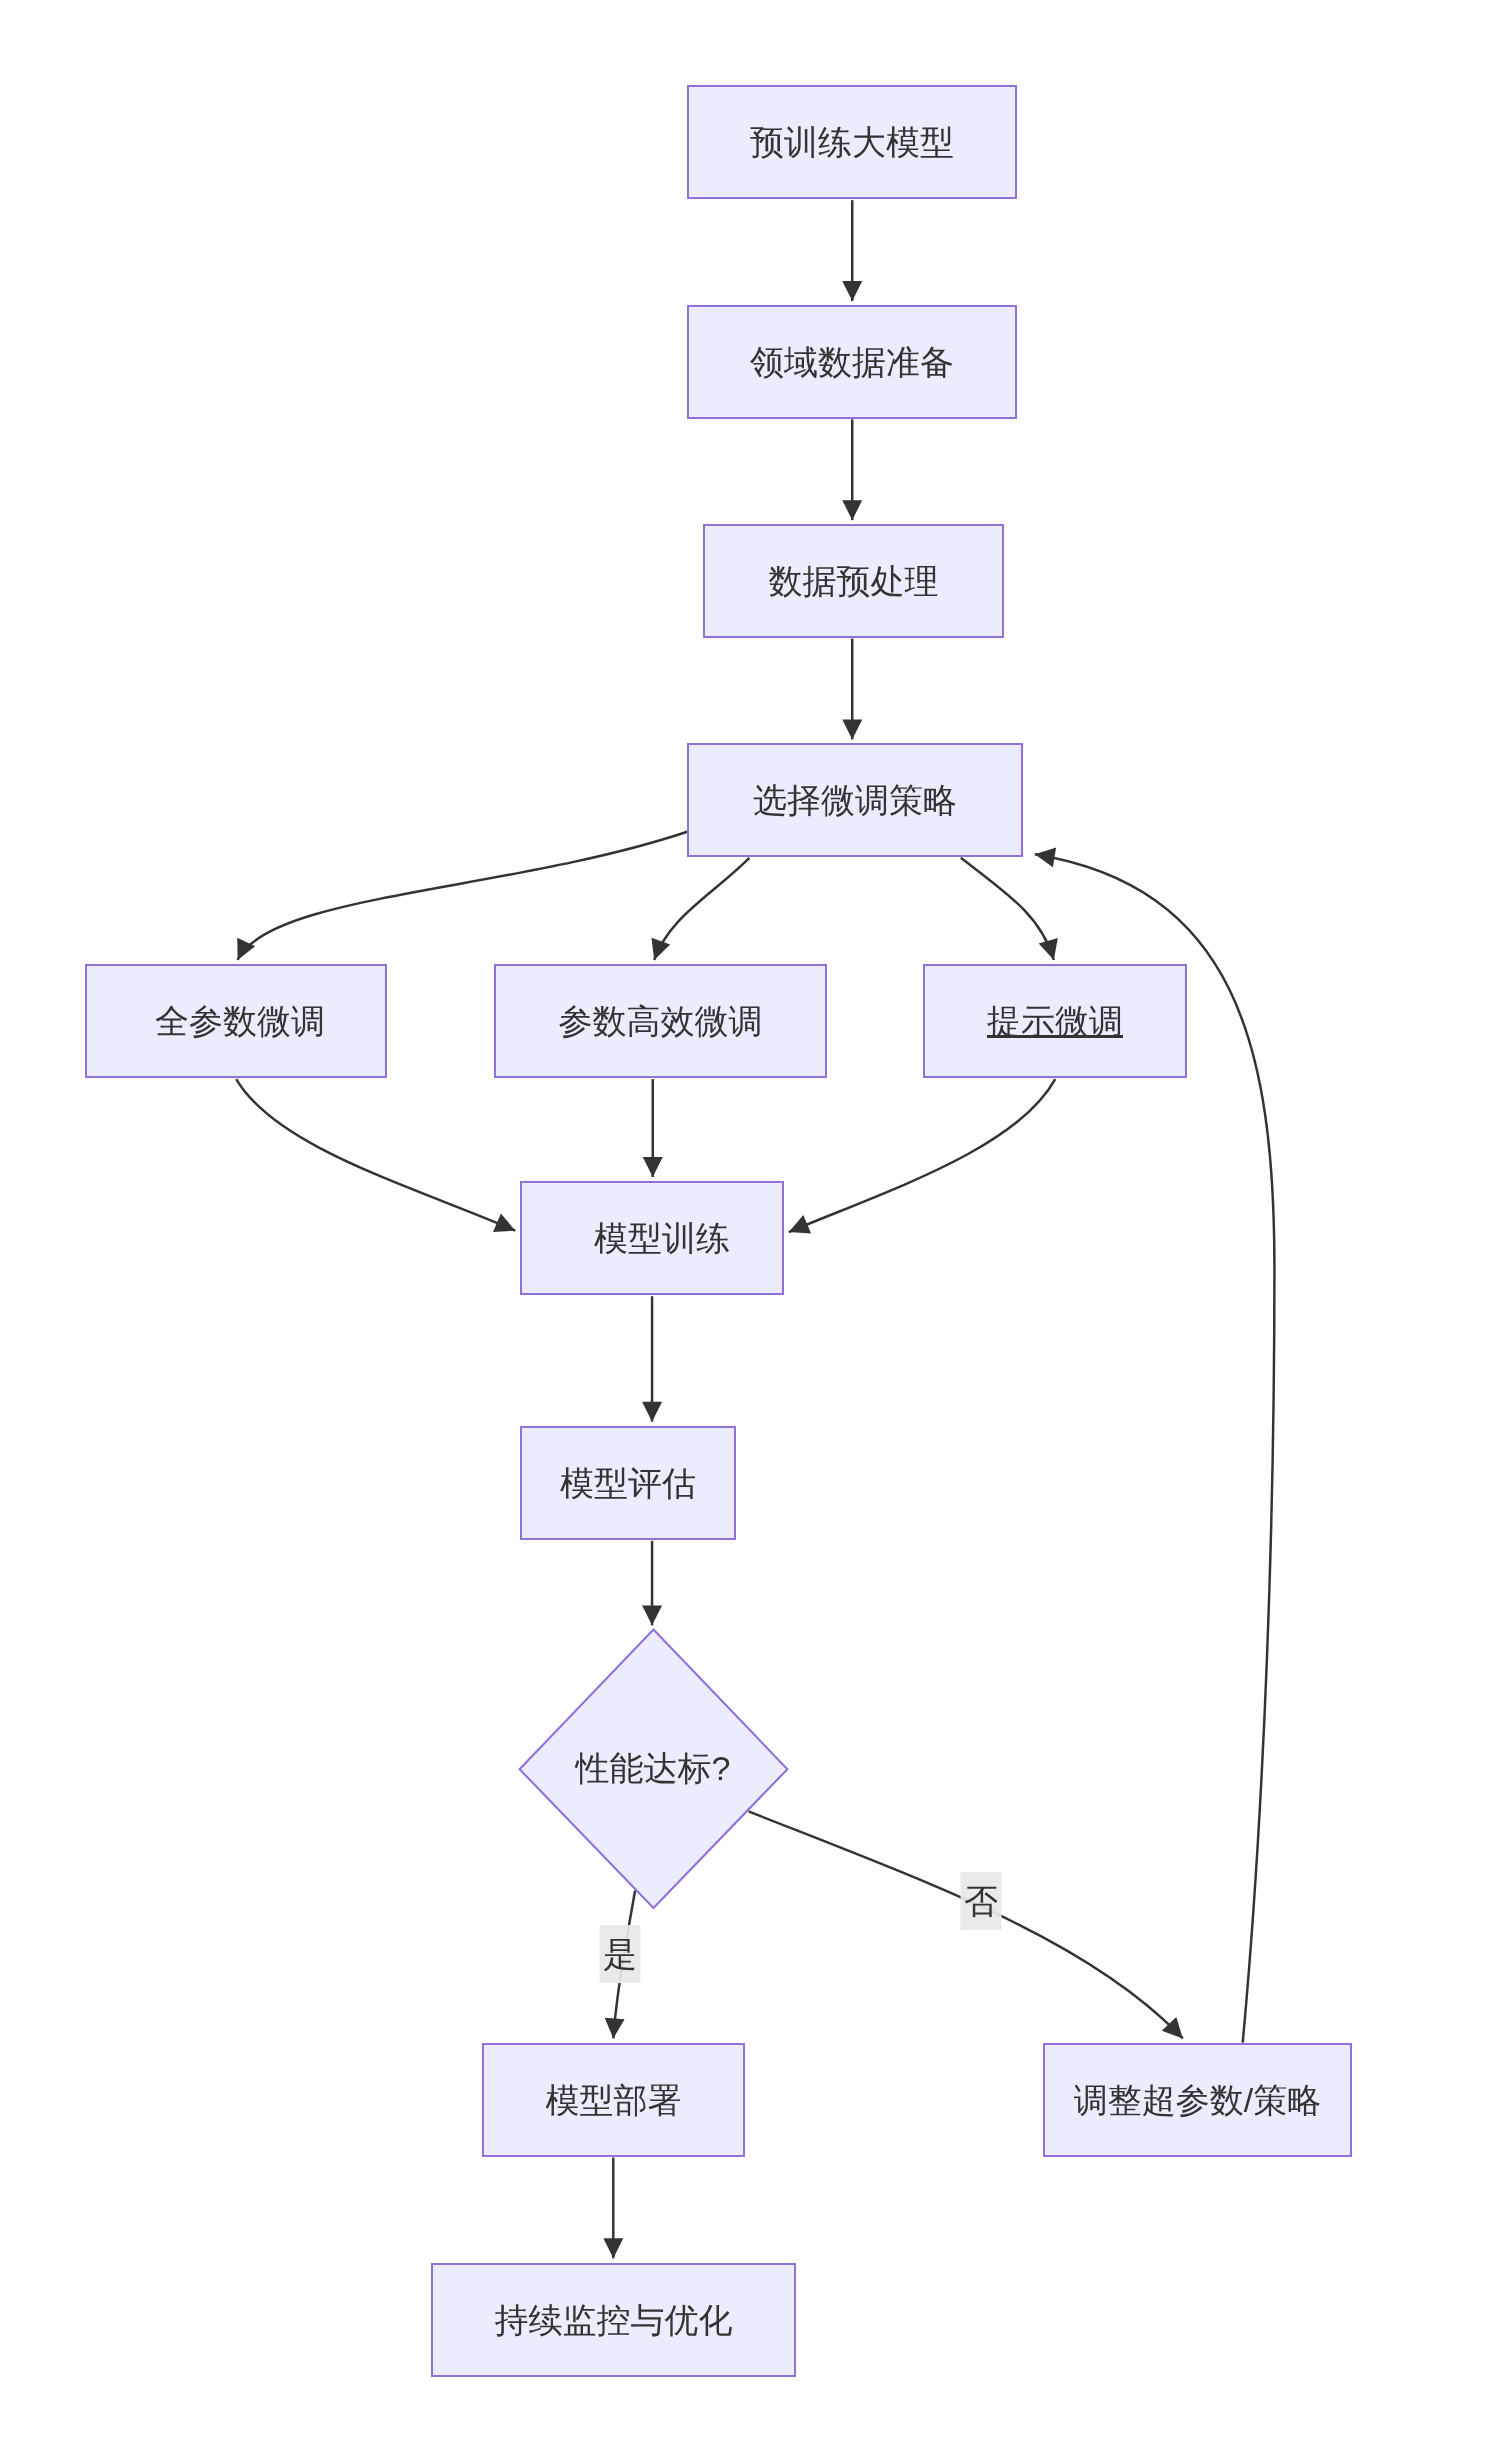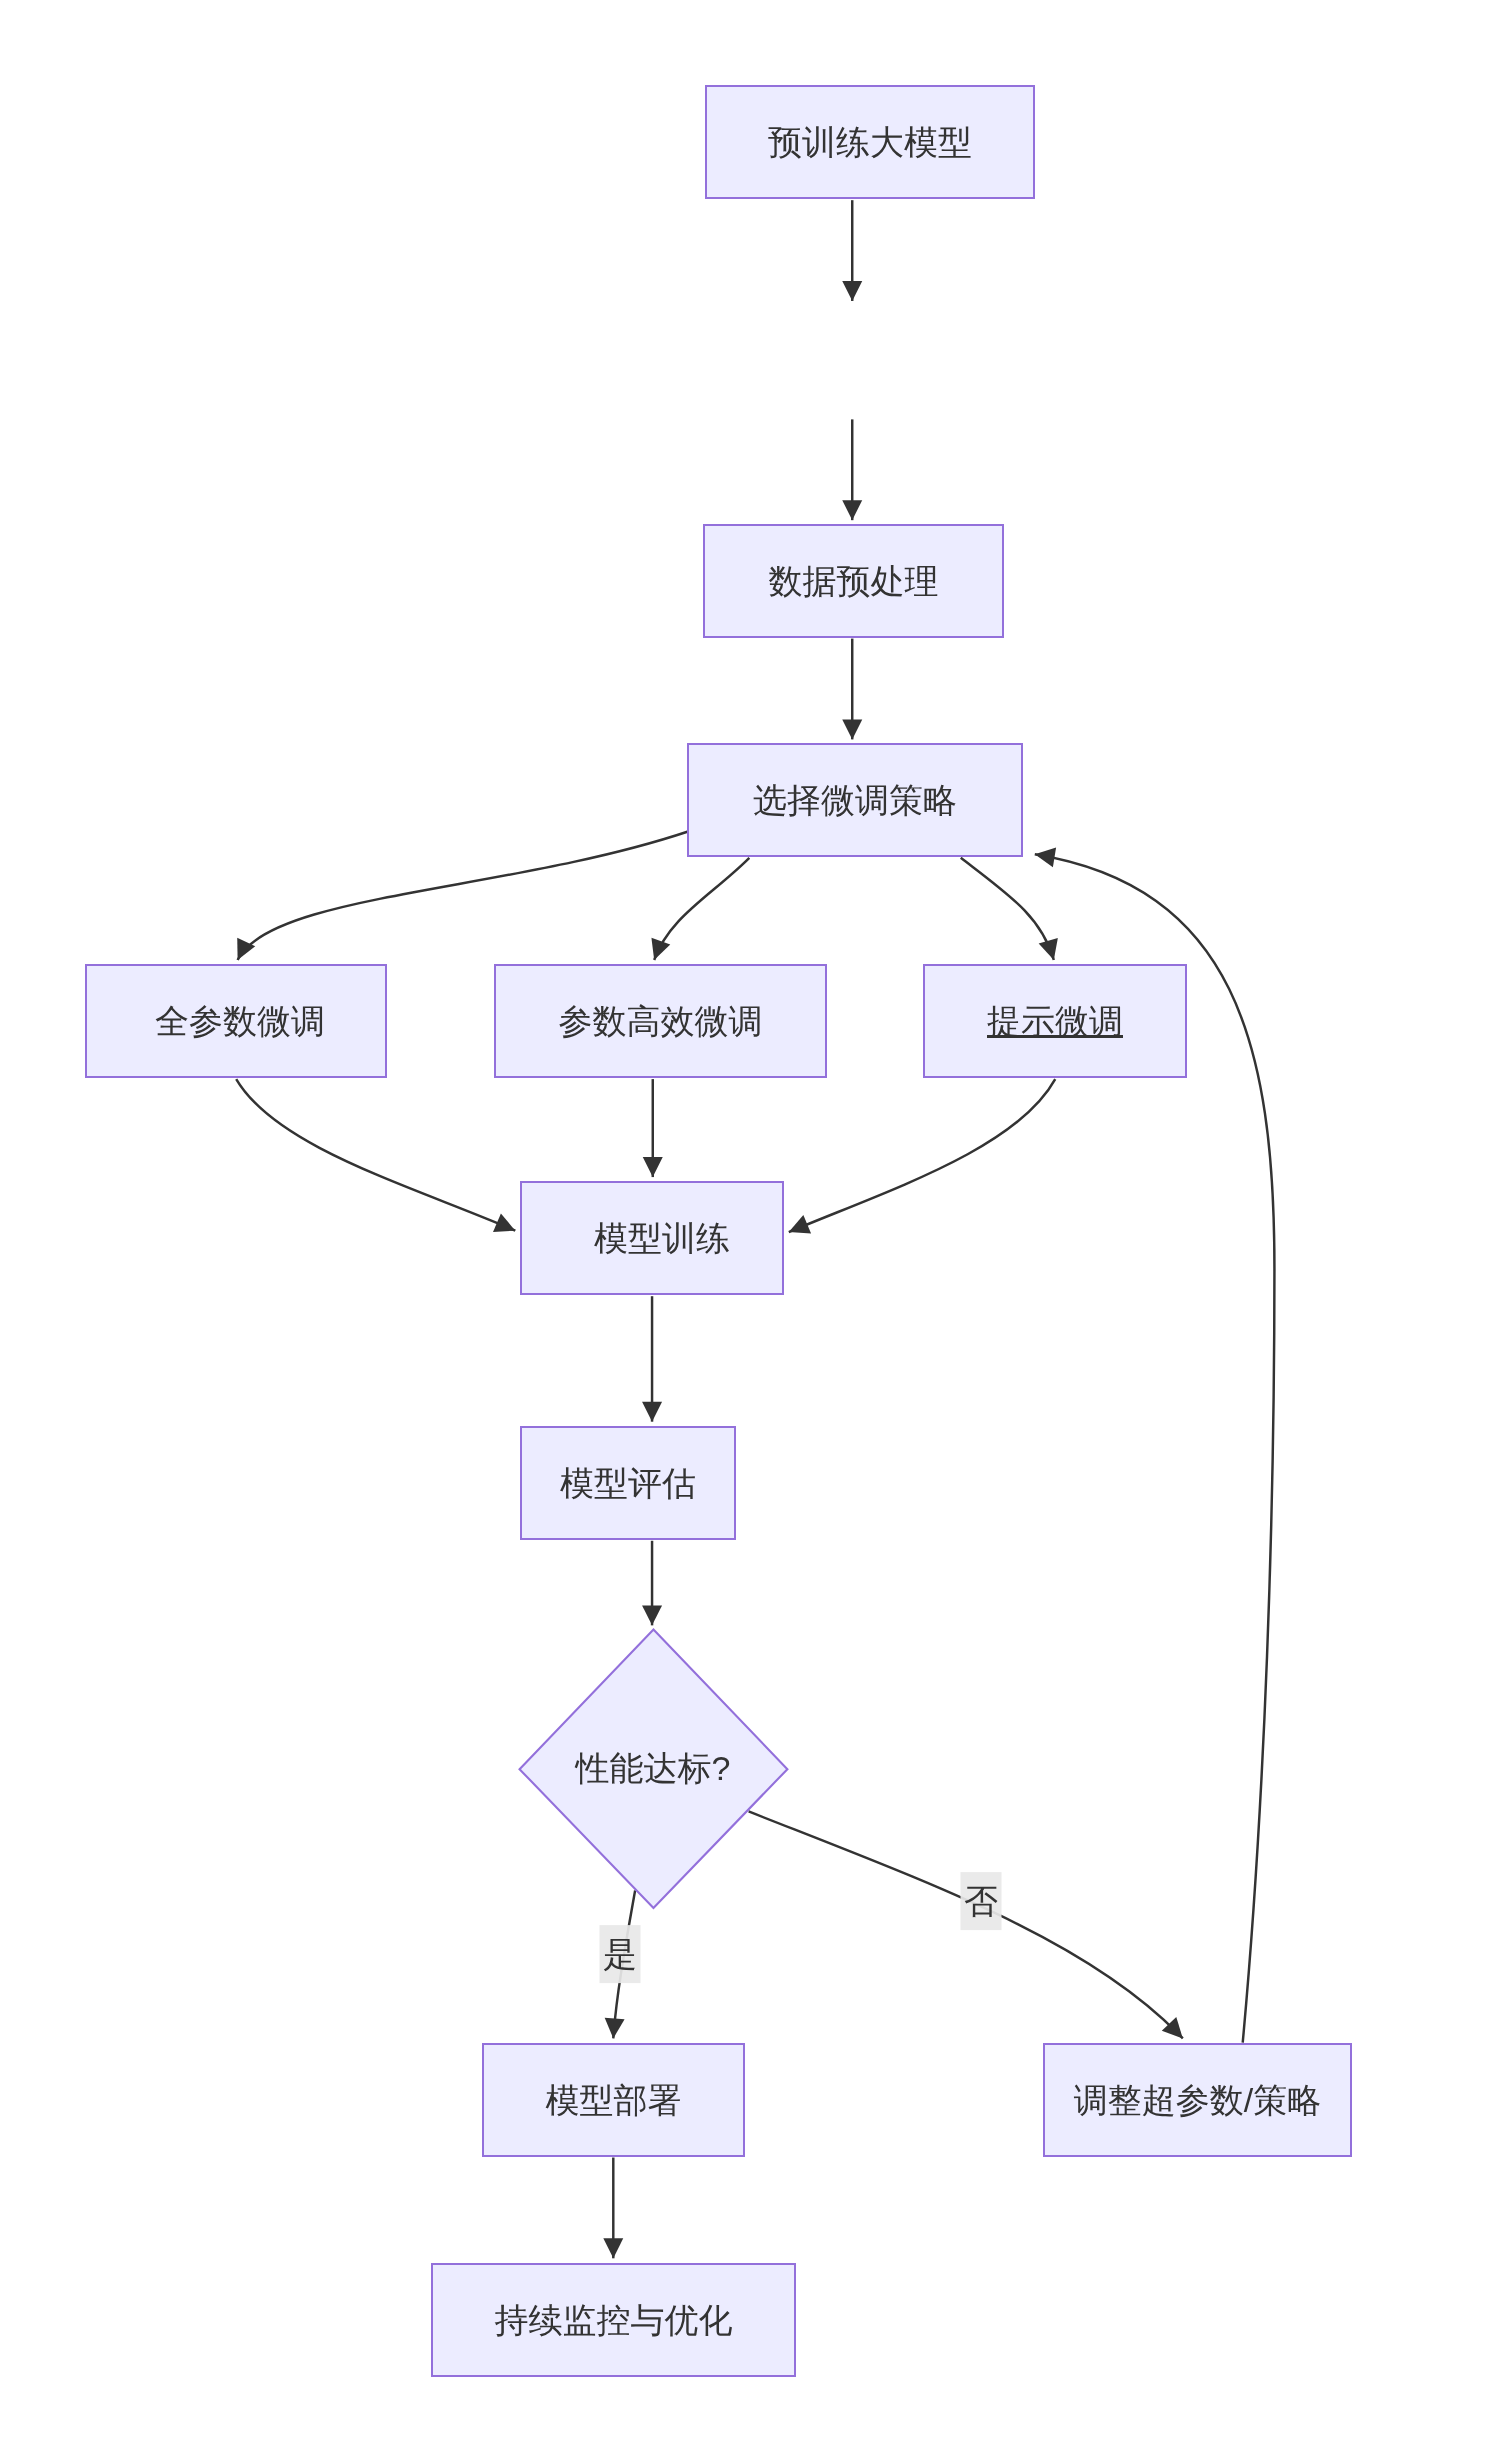--- a/index.html
+++ b/index.html
@@ -86,22 +86,25 @@
       <path d="M 1062,2570 C 1320,2672 1545,2752 1678,2892" marker-end="url(#arrow)"></path>
 
       <path d="M 1763,2898 C 1795,2550 1808,2150 1808,1800 C 1808,1480 1750,1258 1468,1212" marker-end="url(#arrow)"></path>
 
       <path d="M 870,3061 L 870,3204" marker-end="url(#arrow)"></path>
     </g>
 
     <polygon points="927,2312 1117,2510 927,2707 737,2510" fill="#ECECFF" stroke="#9370DB" stroke-width="3"></polygon>
   </svg>
 
-  <div class="node" style="left:687px;  top:85px;  width:330px;margin-left:18px;">
+  <div class="node" style="left:687px;  top:85px;  width:330px;">
       <span>预训练大模型</span>
+    </div>
+  <div class="node" style="left:687px;  top:305px;  width:330px;">
+      <span>领域数据准备</span>
     </div>
   <div class="node" style="left:703px;  top:524px;  width:301px;">
       <span>数据预处理</span>
     </div>
   <div class="node" style="left:687px;  top:743px; width:336px;">
       <span>选择微调策略</span>
     </div>
 
   <div class="node" style="left:85px;  top:964px; width:302px;padding-left:8px;">
       <span>全参数微调</span>

